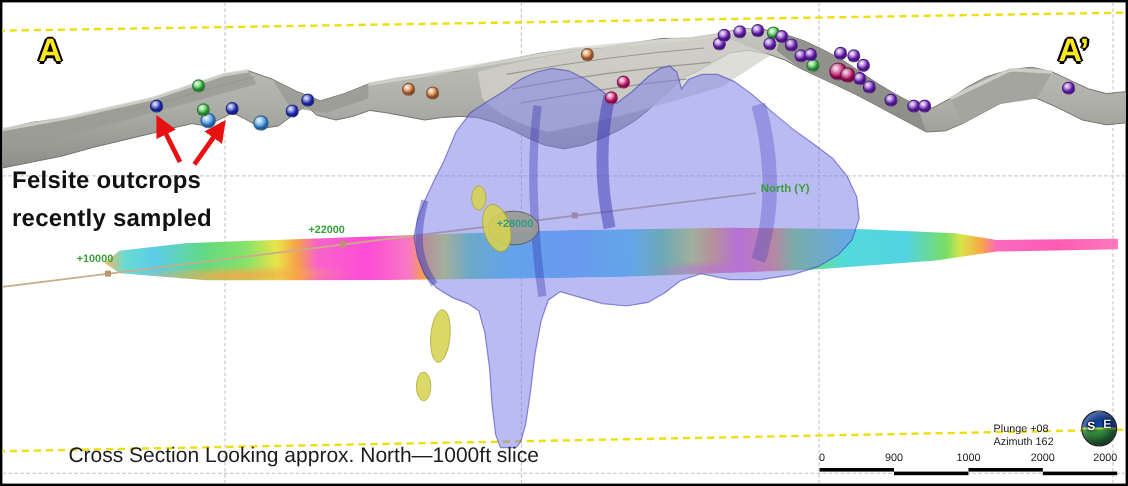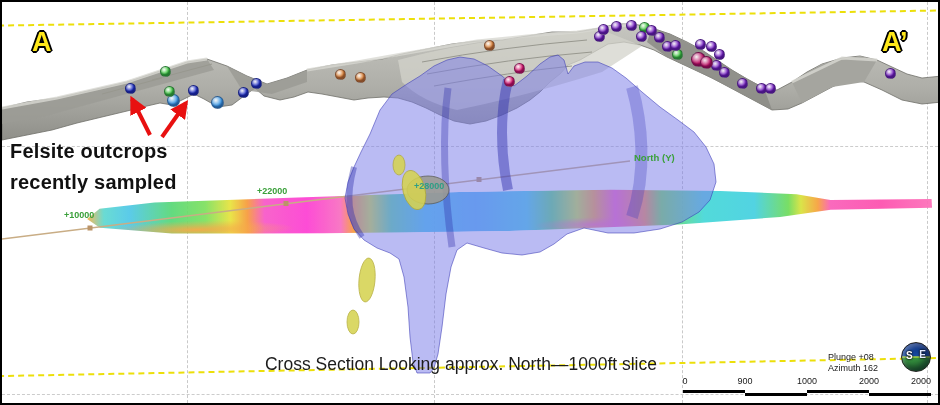--- a/index.html
+++ b/index.html
@@ -34,21 +34,21 @@
   svg.scene{position:absolute; left:0; top:0; z-index:4;}
   
   #points-layer{position:absolute; left:0; top:0; width:940px; height:405px; z-index:5;}
   .dot{position:absolute; border-radius:50%; border:1px solid rgba(15,15,40,.45);
        box-shadow:inset -1px -2px 2px rgba(0,0,30,.45);}
   
   .endpoint{position:absolute; z-index:6; font-size:27px; font-weight:700; color:#ffe81a;
     text-shadow:-2px 0 #000,2px 0 #000,0 -2px #000,0 2px #000,-1px -1px #000,1px 1px #000,1px -1px #000,-1px 1px #000;}
   .annotation{position:absolute; left:8px; top:134px; z-index:6; font-size:20px; font-weight:700;
     color:#111; line-height:31px; letter-spacing:.2px;}
-  .caption{position:absolute; left:55px; top:352px; width:600px; z-index:6; text-align:right;
+  .caption{position:absolute; left:55px; top:367px; width:600px; z-index:6; text-align:left;
     font-size:17.5px; color:#1c1c1c;}
   .tick{position:absolute; z-index:6; font-size:9px; font-weight:700; color:#3aa03a;}
   .tick28{color:#2f9e86;}
   .axis-name{position:absolute; left:632px; top:150px; z-index:6; font-size:9.5px; font-weight:700; color:#3aa03a;}
   .view-info{position:absolute; left:826px; top:350px; width:70px; z-index:6; text-align:left;
     font-size:9px; color:#1a1a1a; line-height:1.2;}
   
   .scalebar{position:absolute; left:681px; top:374px; width:248px; height:22px; z-index:6;}
   .scalebar .lbl{position:absolute; top:0; transform:translateX(-50%); font-size:9px; color:#1a1a1a;}
   .scalebar .seg{position:absolute; width:62px; height:3px; background:#000;}

